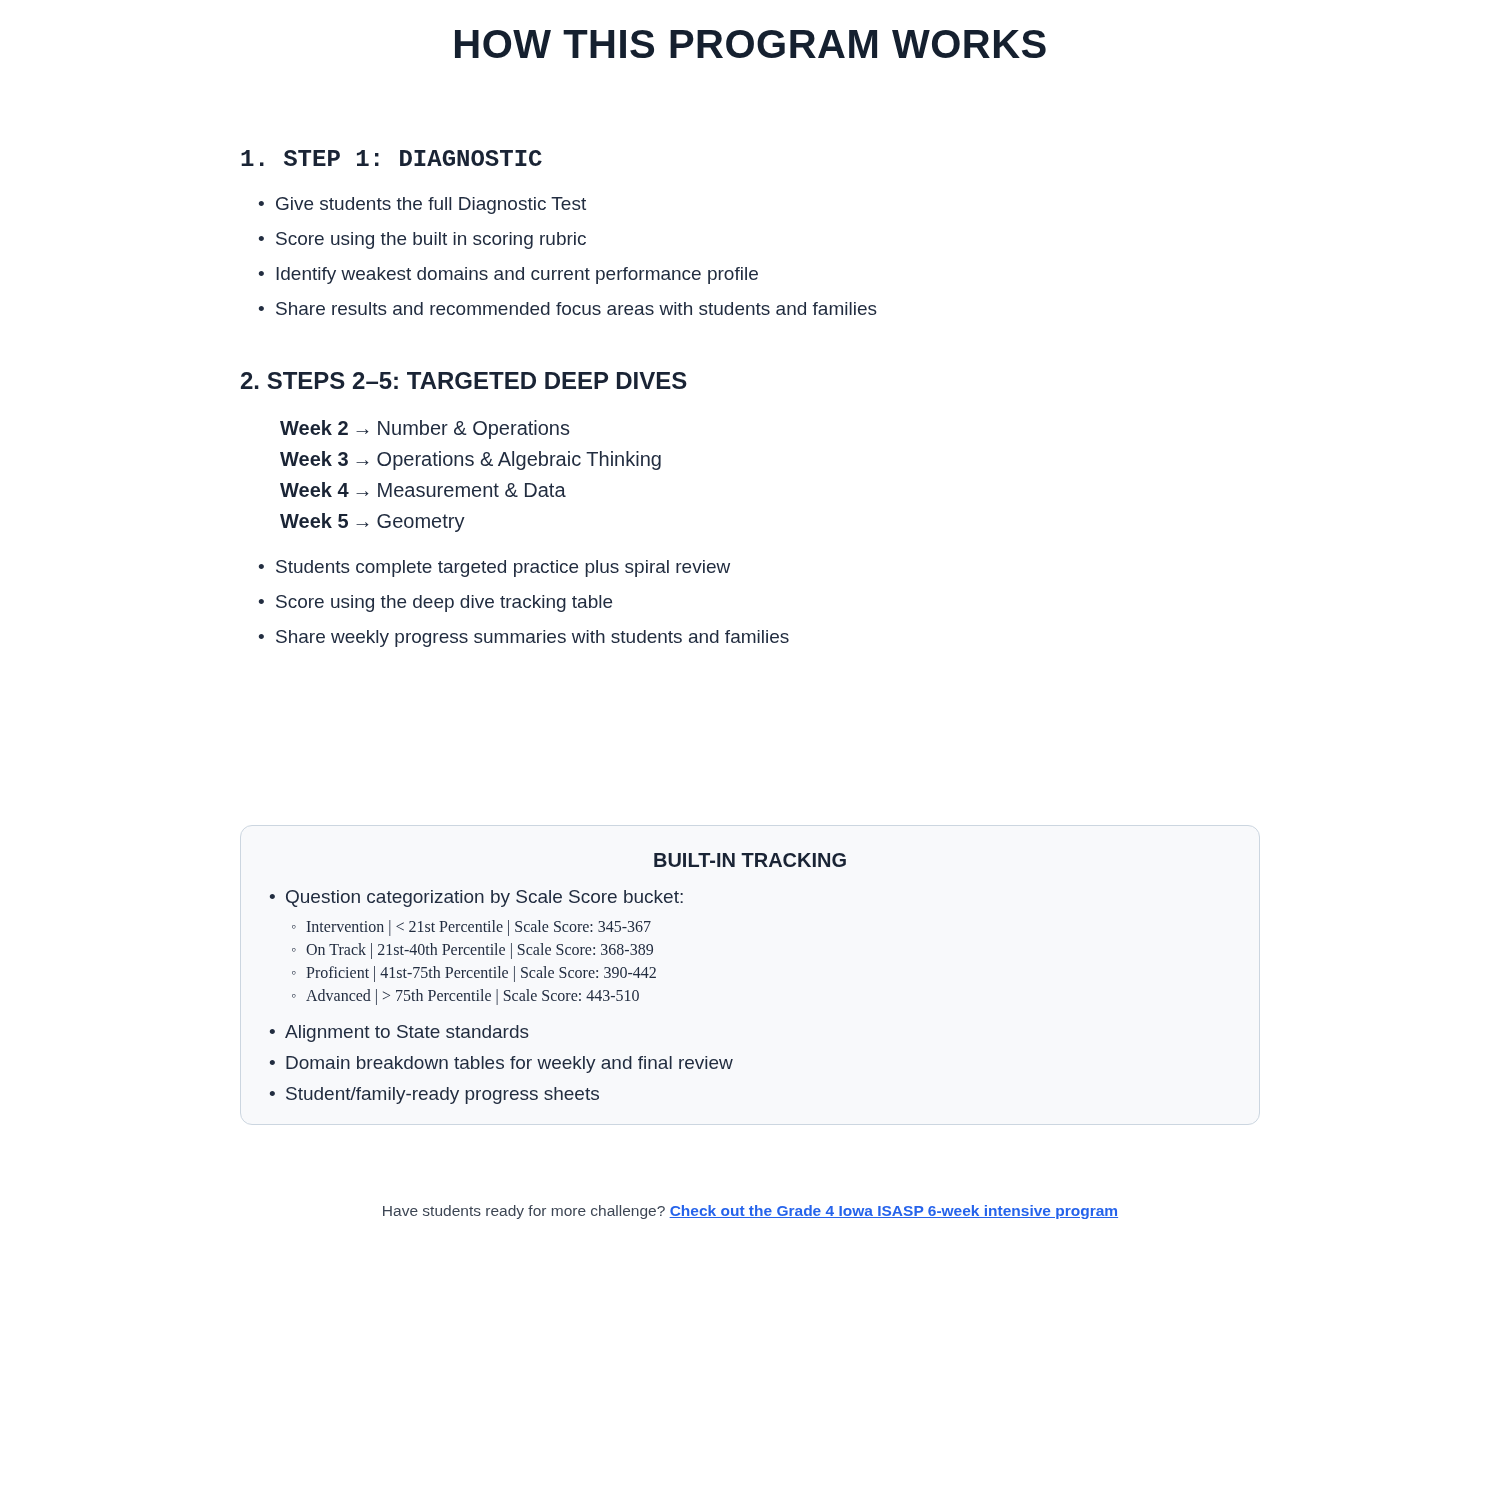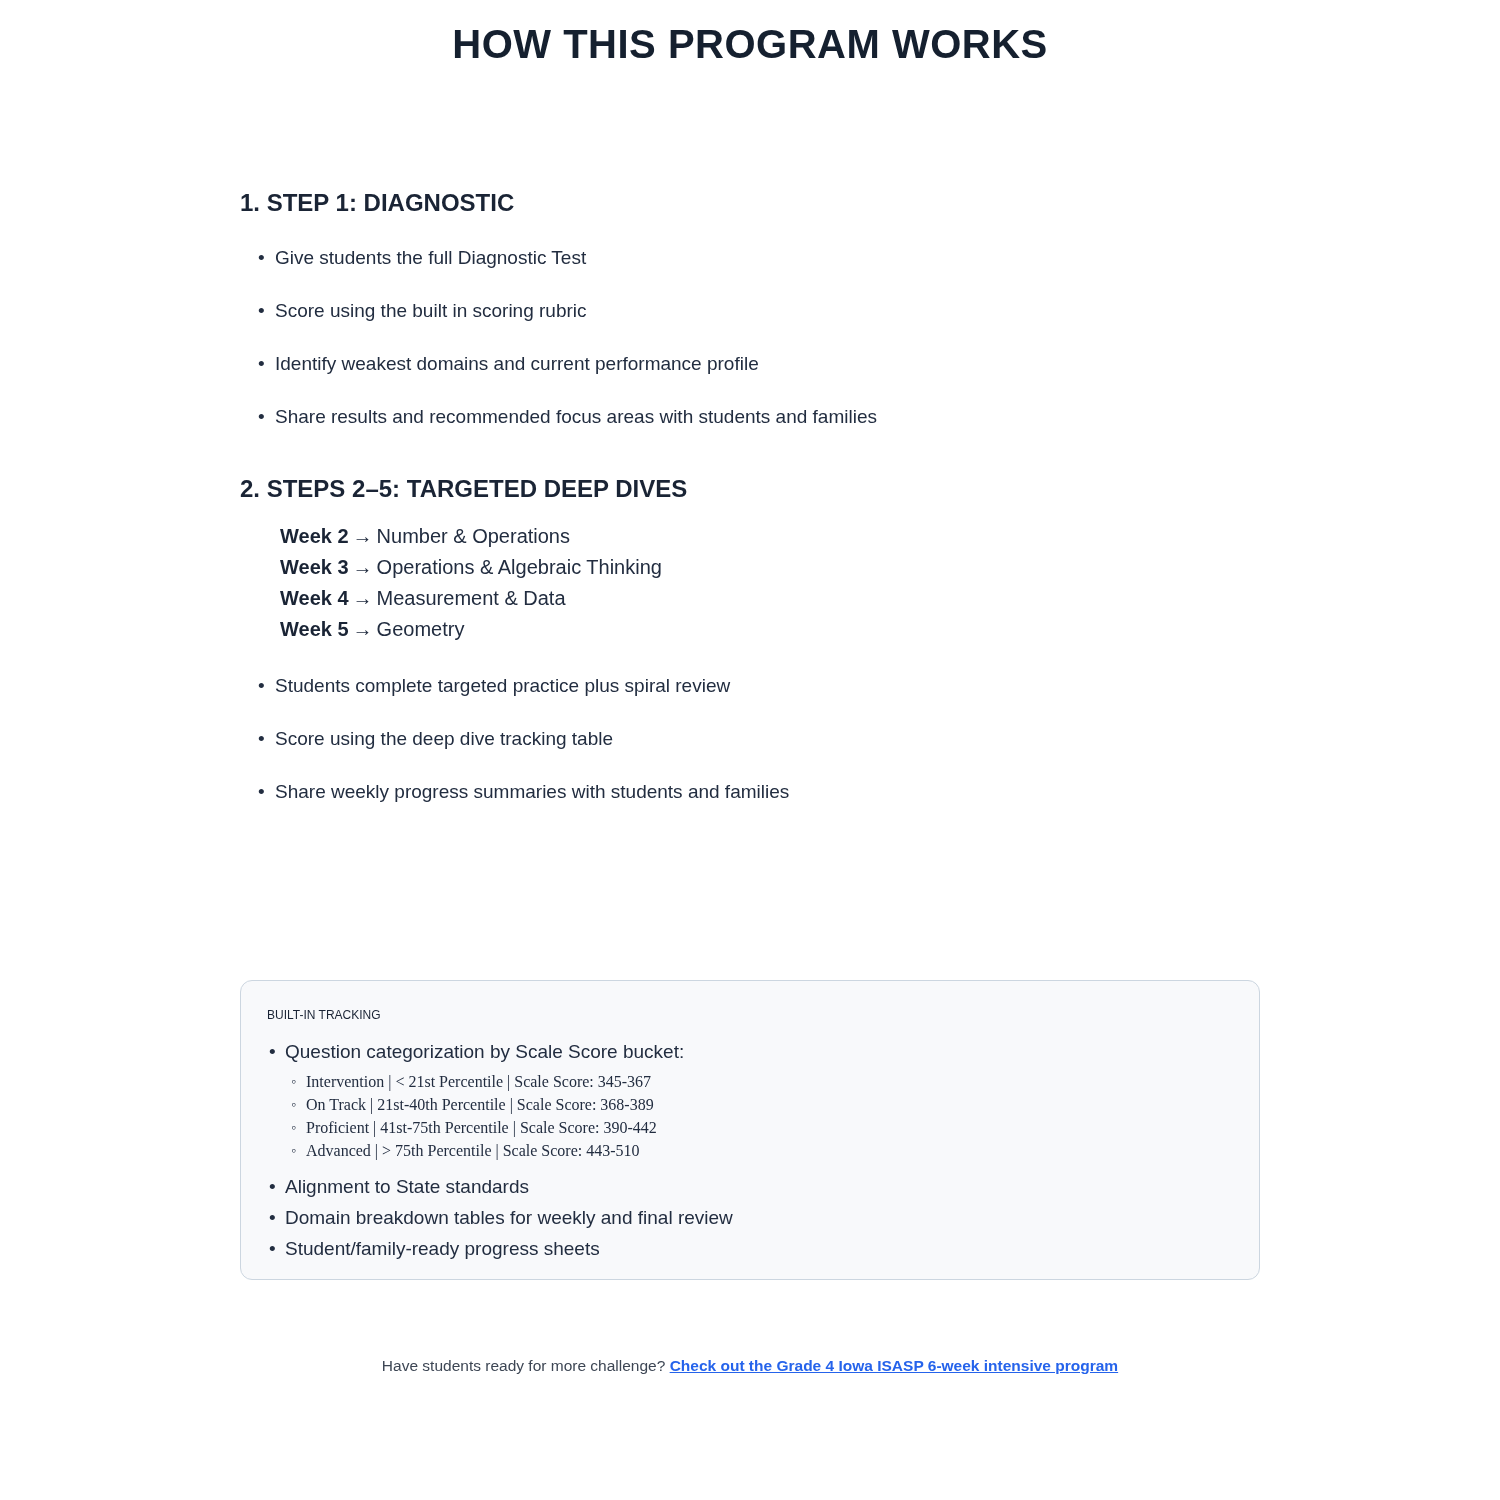--- a/index.html
+++ b/index.html
@@ -27,36 +27,35 @@
   .content {
     width: 1020px;
     margin: 0 auto;
   }
   .section-heading {
     font-size: 24px;
     line-height: 29px;
     font-weight: bold;
     color: #1a2435;
   }
-  .section-1 .section-heading { margin-top: 120px; }
+  .section-1 .section-heading { margin-top: 77px; font-family: Liberation Mono, monospace; }
   .section-2 .section-heading { margin-top: 45px; }
   .section-3 .section-heading { margin-top: 46px; }
   ul.bullets {
     list-style: none;
     margin-top: 18px;
     margin-left: 18px;
   }
   ul.bullets li {
     position: relative;
     font-size: 19px;
     line-height: 24px;
     margin-bottom: 11px;
     padding-left: 17px;
     color: #222d40;
-    margin-top: 29px;
   }
   ul.bullets li::before {
     content: "\2022";
     position: absolute;
     left: 0;
     top: 0;
   }
   .weeks {
     margin-top: 18px;
     margin-left: 40px;
@@ -70,24 +69,25 @@
   .arrow { padding: 0 4px; }
   .tracking-box {
     margin-top: 176px;
     width: 1020px;
     background: #f8f9fb;
     border: 1px solid #ccd6e0;
     border-radius: 12px;
     padding: 22px 26px 18px 26px;
   }
   .tracking-title {
-    font-size: 12px;
+    font-size: 20px;
     line-height: 24px;
-    font-weight: normal;
+    font-weight: bold;
     color: #1a2435;
+    text-align: center;
   }
   ul.box-bullets {
     list-style: none;
     margin-top: 13px;
     margin-left: 2px;
   }
   ul.box-bullets li {
     position: relative;
     font-size: 19px;
     line-height: 24px;

